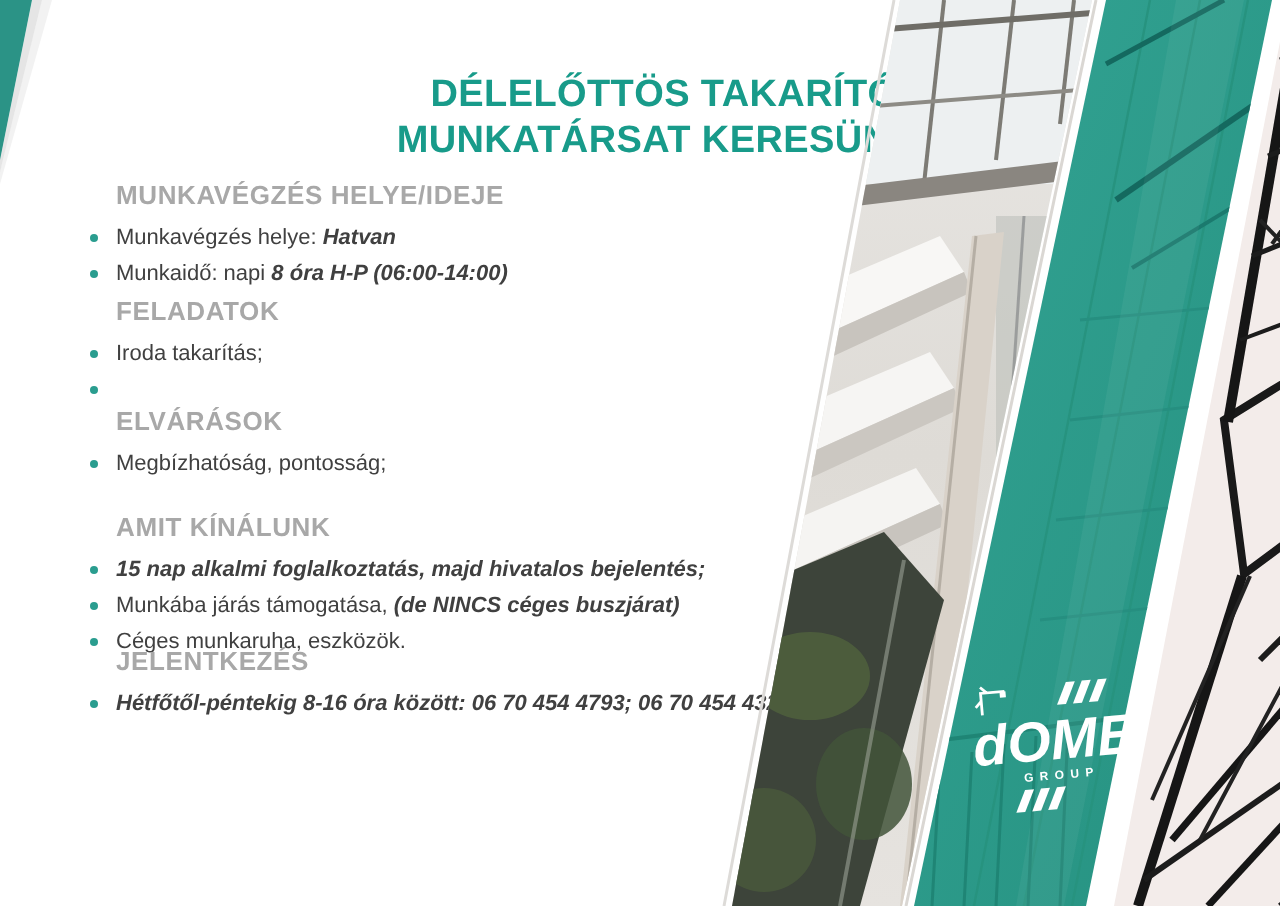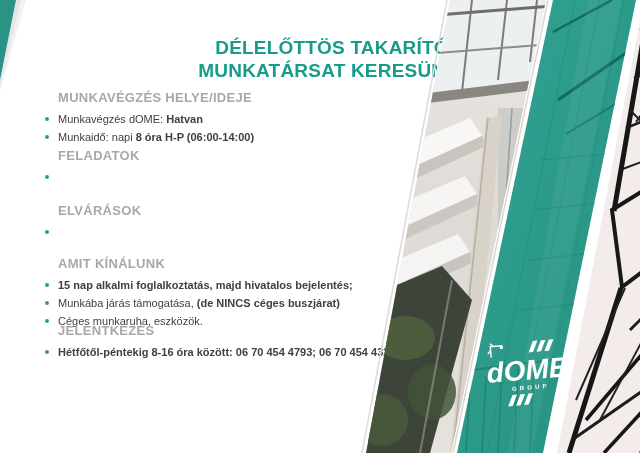--- a/index.html
+++ b/index.html
@@ -16,21 +16,21 @@
     margin:0 0 5px 14px;font-size:13px;line-height:14px;font-weight:700;
     color:#a8a8a8;letter-spacing:.3px;
   }
   .item{
     position:relative;padding-left:14px;line-height:18px;font-size:11px;color:#404040;
   }
   .item .dot{
     position:absolute;left:1px;top:7px;width:4px;height:4px;border-radius:50%;
     background:#2a9d8f;
   }
-  .b{font-weight:700;}
+  .b{font-weight:700;font-style:italic;}
   .collage{position:absolute;left:340px;top:0;width:300px;height:453px;}
   .wedge{position:absolute;left:0;top:0;width:30px;height:100px;}
 </style>
 </head>
 <body>
 
 <div class="page">
 
   <svg class="wedge" viewBox="0 0 30 100" aria-hidden="true">
     <polygon points="21,0 26,0 0,92 0,86" fill="#e8e8e8" opacity="0.55"></polygon>
@@ -38,32 +38,33 @@
     <polygon points="0,0 16,0 0,80" fill="#2b9386"></polygon>
   </svg>
 
   <div class="title">
     <div>DÉLELŐTTÖS TAKARÍTÓ</div>
     <div>MUNKATÁRSAT KERESÜNK!</div>
   </div>
 
   <div class="sec" style="top:91px">
     <h2>MUNKAVÉGZÉS HELYE/IDEJE</h2>
-    <div class="item"><span class="dot"></span><span>Munkavégzés dOME: </span><span class="b">Hatvan</span></div>
+    <div class="item"><span class="dot"></span><span>Munkavégzés helye: </span><span class="b">Hatvan</span></div>
     <div class="item"><span class="dot"></span><span>Munkaidő: napi </span><span class="b">8 óra H-P (06:00-14:00)</span></div>
   </div>
 
   <div class="sec" style="top:149px">
     <h2>FELADATOK</h2>
+    <div class="item"><span class="dot"></span><span>Iroda takarítás;</span></div>
     <div class="item"><span class="dot"></span></div>
   </div>
 
   <div class="sec" style="top:204px">
     <h2>ELVÁRÁSOK</h2>
-    <div class="item"><span class="dot"></span></div>
+    <div class="item"><span class="dot"></span><span>Megbízhatóság, pontosság;</span></div>
   </div>
 
   <div class="sec" style="top:257px">
     <h2>AMIT KÍNÁLUNK</h2>
     <div class="item"><span class="dot"></span><span class="b">15 nap alkalmi foglalkoztatás, majd hivatalos bejelentés;</span></div>
     <div class="item"><span class="dot"></span><span>Munkába járás támogatása, </span><span class="b">(de NINCS céges buszjárat)</span></div>
     <div class="item"><span class="dot"></span><span>Céges munkaruha, eszközök.</span></div>
   </div>
 
   <div class="sec" style="top:324px">

